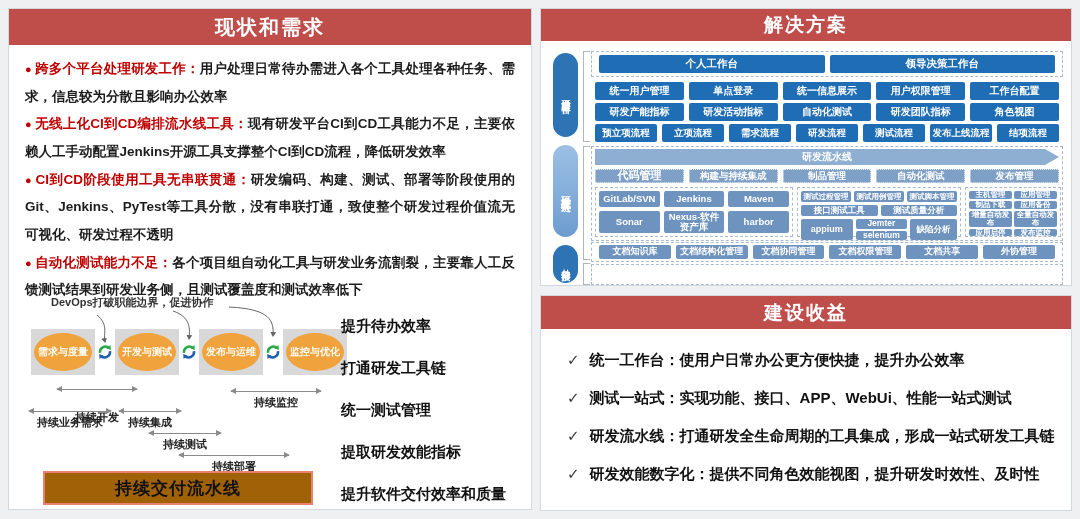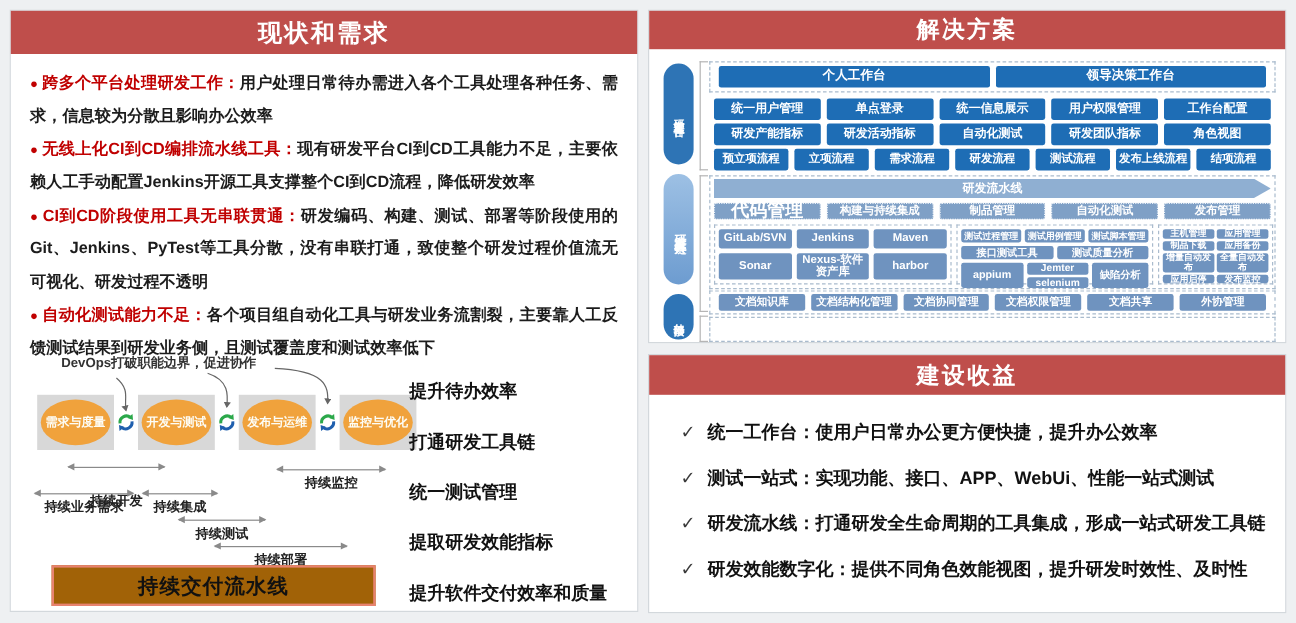--- a/index.html
+++ b/index.html
@@ -196,21 +196,21 @@
       <div class="bx blue f1" style="font-size:9.5px">研发流程</div>
       <div class="bx blue f1" style="font-size:9.5px">测试流程</div>
       <div class="bx blue f1" style="font-size:9.5px">发布上线流程</div>
       <div class="bx blue f1" style="font-size:9.5px">结项流程</div>
     </div>
 
   <div class="dashed" style="left:50px;right:8px;top:137px;height:95px;"></div>
   <div class="banner" style="top:140px;">研发流水线</div>
   <div class="hrow" style="top:160px;height:14px;">
 
-  <div class="bx steel-lt f1" style="font-size:15px">代码管理</div>
+  <div class="bx steel-lt f1" style="font-size:11px">代码管理</div>
       <div class="bx steel-lt f1" style="font-size:9.5px">构建与持续集成</div>
       <div class="bx steel-lt f1" style="font-size:9.5px">制品管理</div>
       <div class="bx steel-lt f1" style="font-size:9.5px">自动化测试</div>
       <div class="bx steel-lt f1" style="font-size:9.5px">发布管理</div>
     </div>
 
   <div class="tool-group grid3" style="left:54px;top:178px;width:198px;height:50px;grid-auto-rows:1fr;">
 
   <div class="bx steel" style="font-size:9.5px;padding:1px">GitLab/SVN</div>
       <div class="bx steel" style="font-size:9.5px;padding:1px">Jenkins</div>

